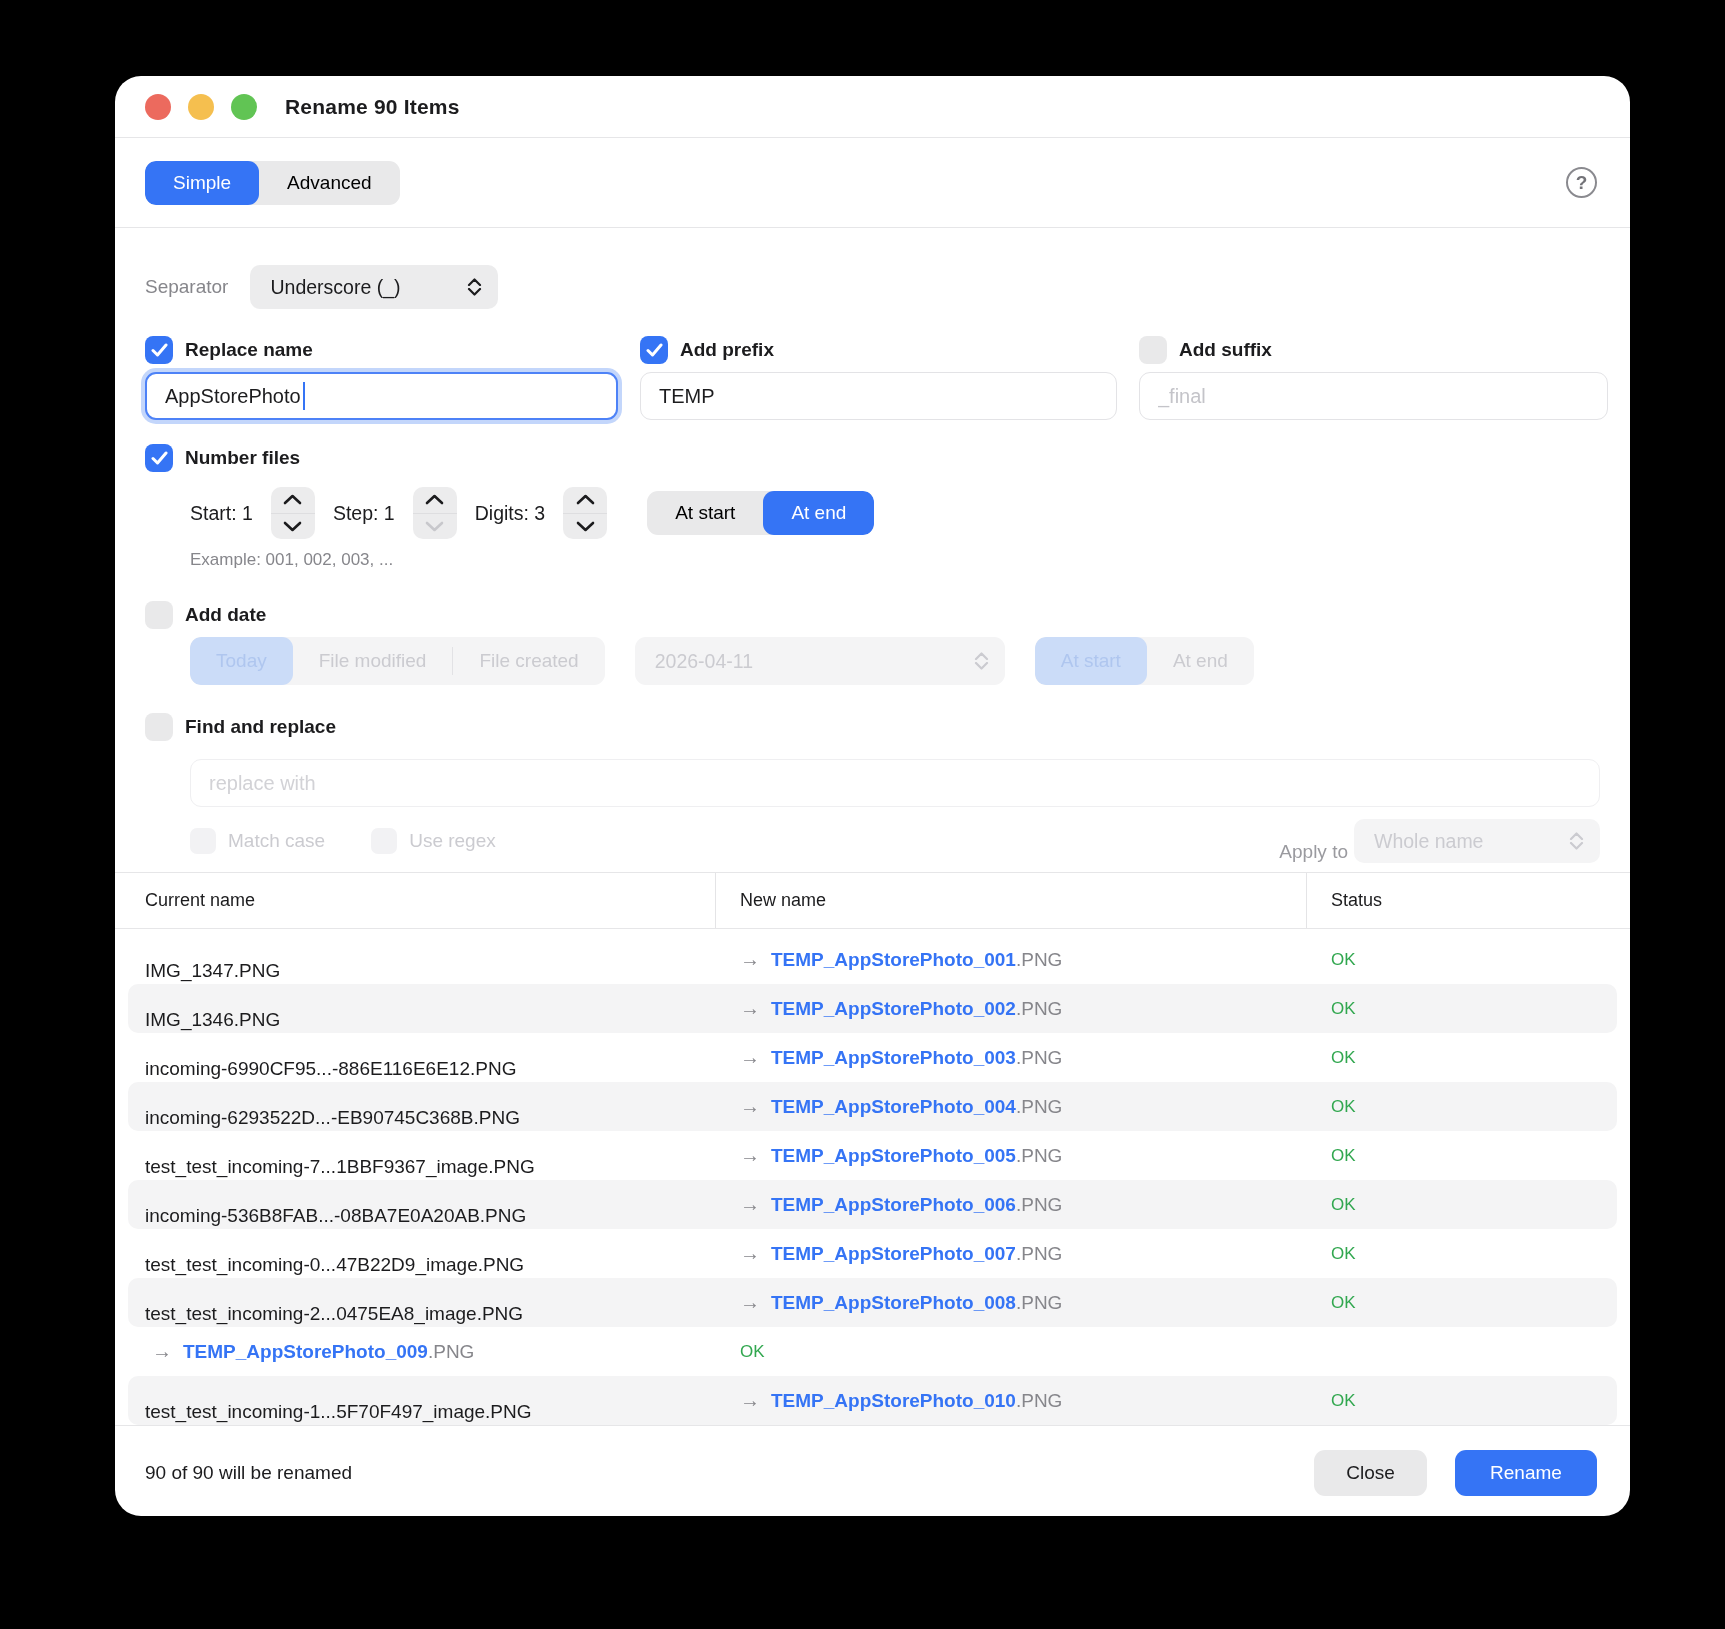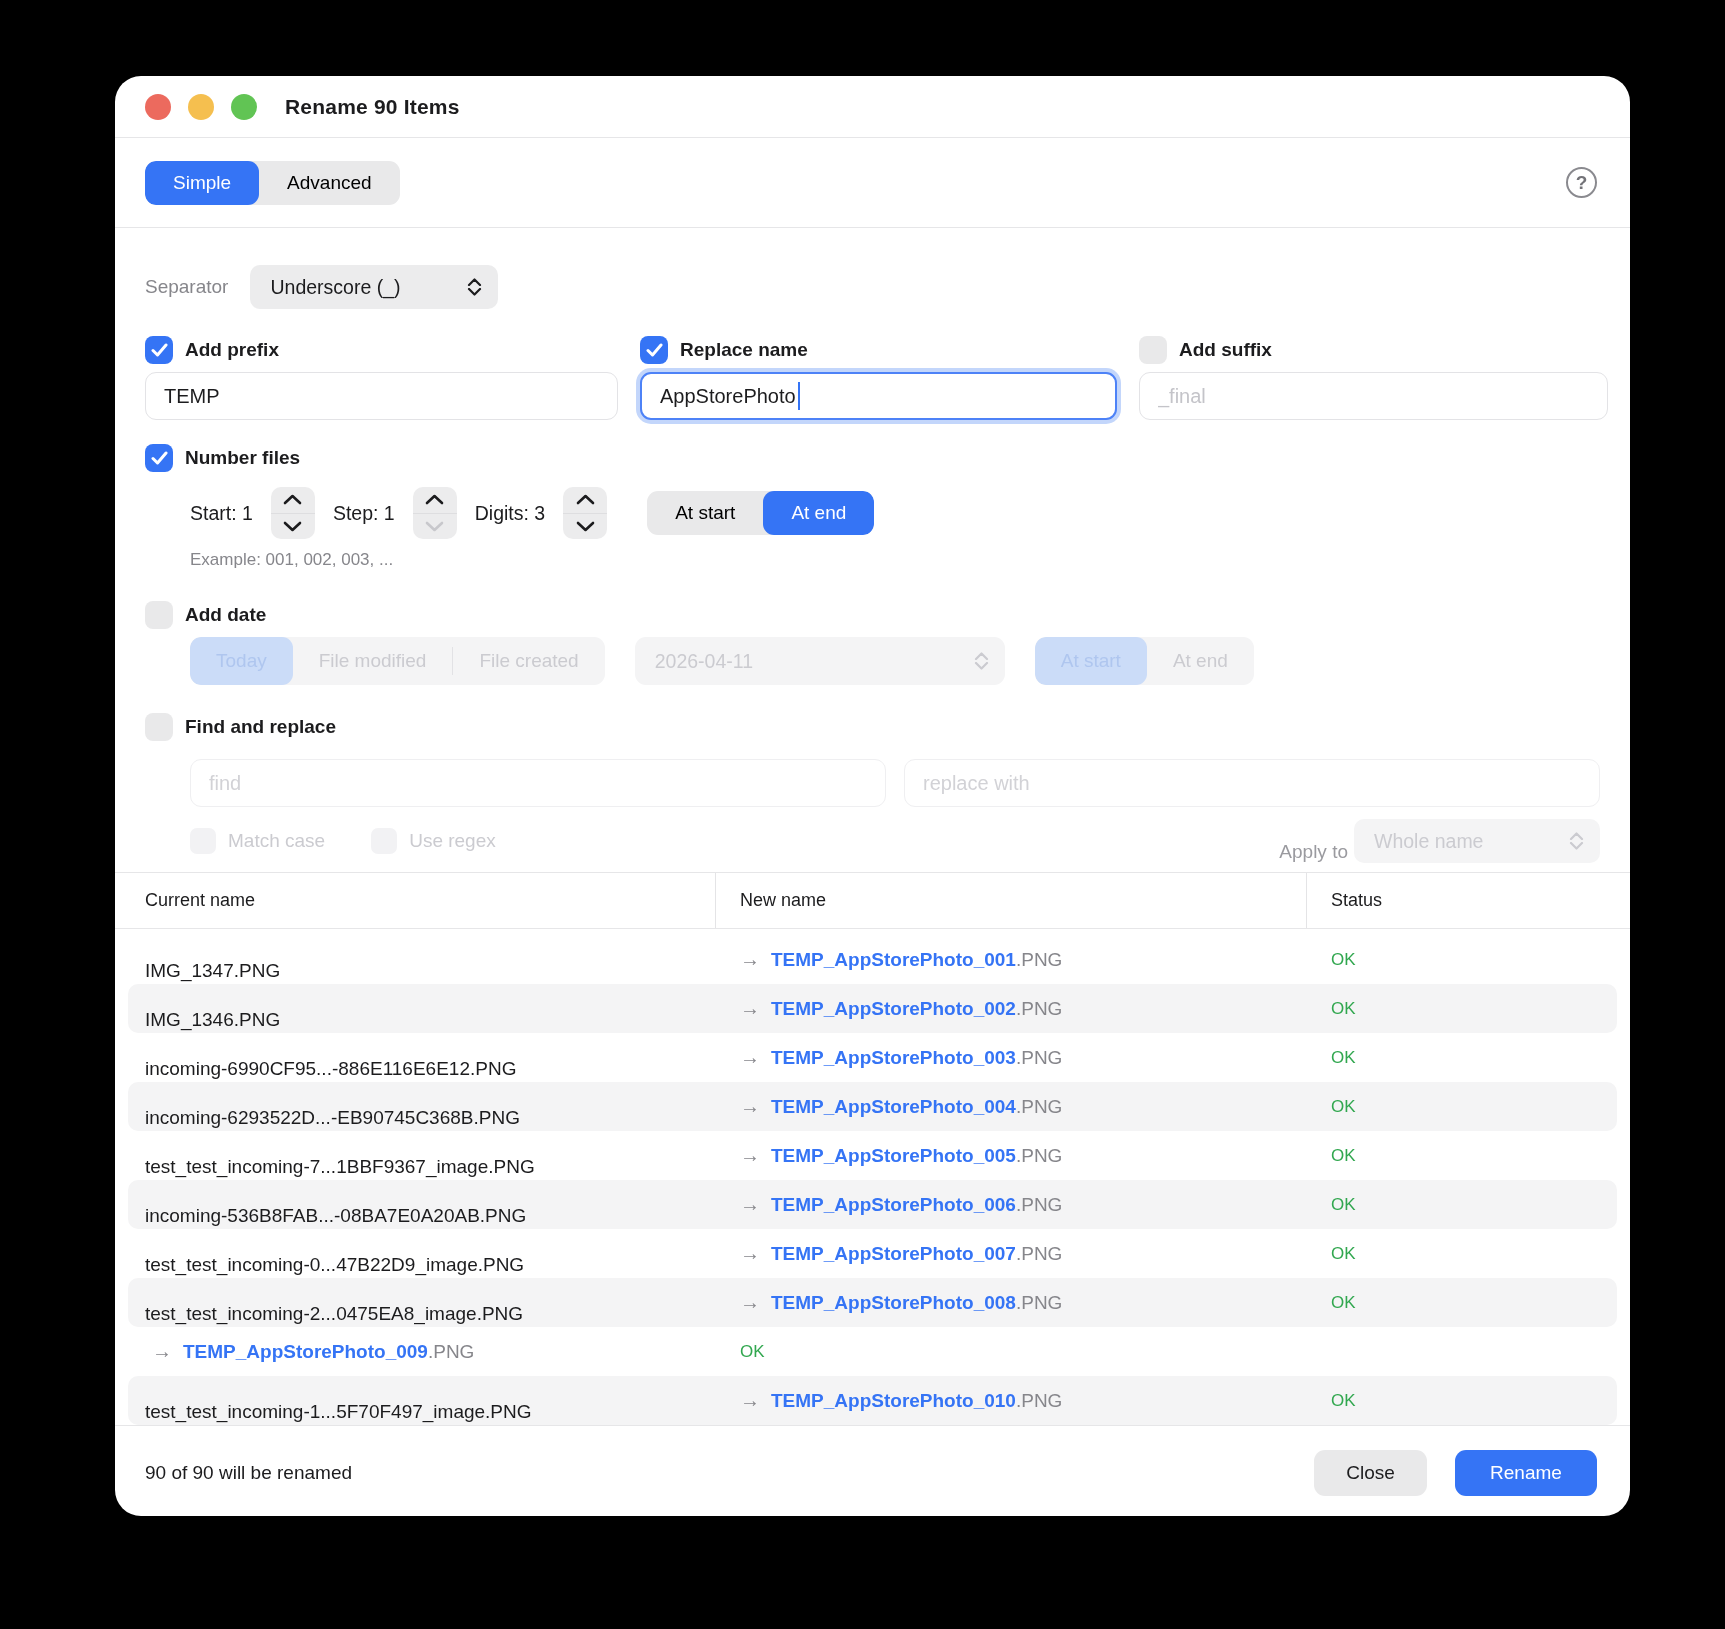--- a/index.html
+++ b/index.html
@@ -143,37 +143,37 @@
     </div>
 
     <div class="cb-grid">
       <div>
         <div class="cbrow">
           <div class="cb on">
             <svg width="17" height="14" viewBox="0 0 17 14" fill="none" stroke="#fff" stroke-width="3" stroke-linecap="round" stroke-linejoin="round">
                 <polyline points="2,7.5 6.5,12 15,2"></polyline>
               </svg>
           </div>
-          <span class="cblabel">Add prefix</span>
-        </div>
-        <input class="field" value="TEMP" style="">
+          <span class="cblabel">Replace name</span>
+        </div>
+        <div class="field focus">
+          <span>AppStorePhoto</span>
+          <span class="caret"></span>
+        </div>
       </div>
       <div>
         <div class="cbrow">
           <div class="cb on">
             <svg width="17" height="14" viewBox="0 0 17 14" fill="none" stroke="#fff" stroke-width="3" stroke-linecap="round" stroke-linejoin="round">
                 <polyline points="2,7.5 6.5,12 15,2"></polyline>
               </svg>
           </div>
-          <span class="cblabel">Replace name</span>
-        </div>
-        <div class="field focus">
-          <span>AppStorePhoto</span>
-          <span class="caret"></span>
-        </div>
+          <span class="cblabel">Add prefix</span>
+        </div>
+        <input class="field" value="TEMP" style="">
       </div>
       <div>
         <div class="cbrow">
           <div class="cb"></div>
           <span class="cblabel">Add suffix</span>
         </div>
         <input class="field" placeholder="_final" style="">
       </div>
     </div>
 
@@ -258,21 +258,20 @@
         <div class="opt sel">At start</div>
         <div class="opt">At end</div>
       </div>
     </div>
 
     <div class="cbrow fr-cbrow">
       <div class="cb"></div>
       <span class="cblabel">Find and replace</span>
     </div>
     <div class="findrow">
-      <input class="field dis" style="flex: 1 1 0%;" disabled="" placeholder="find">
       <input class="field dis" style="flex: 1 1 0%;" disabled="" placeholder="replace with">
     </div>
     <div class="optrow">
       <div class="optgroup">
         <div class="cb small dis"></div>
         <span class="dislabel">Match case</span>
       </div>
       <div class="optgroup">
         <div class="cb small dis"></div>
         <span class="dislabel">Use regex</span>

